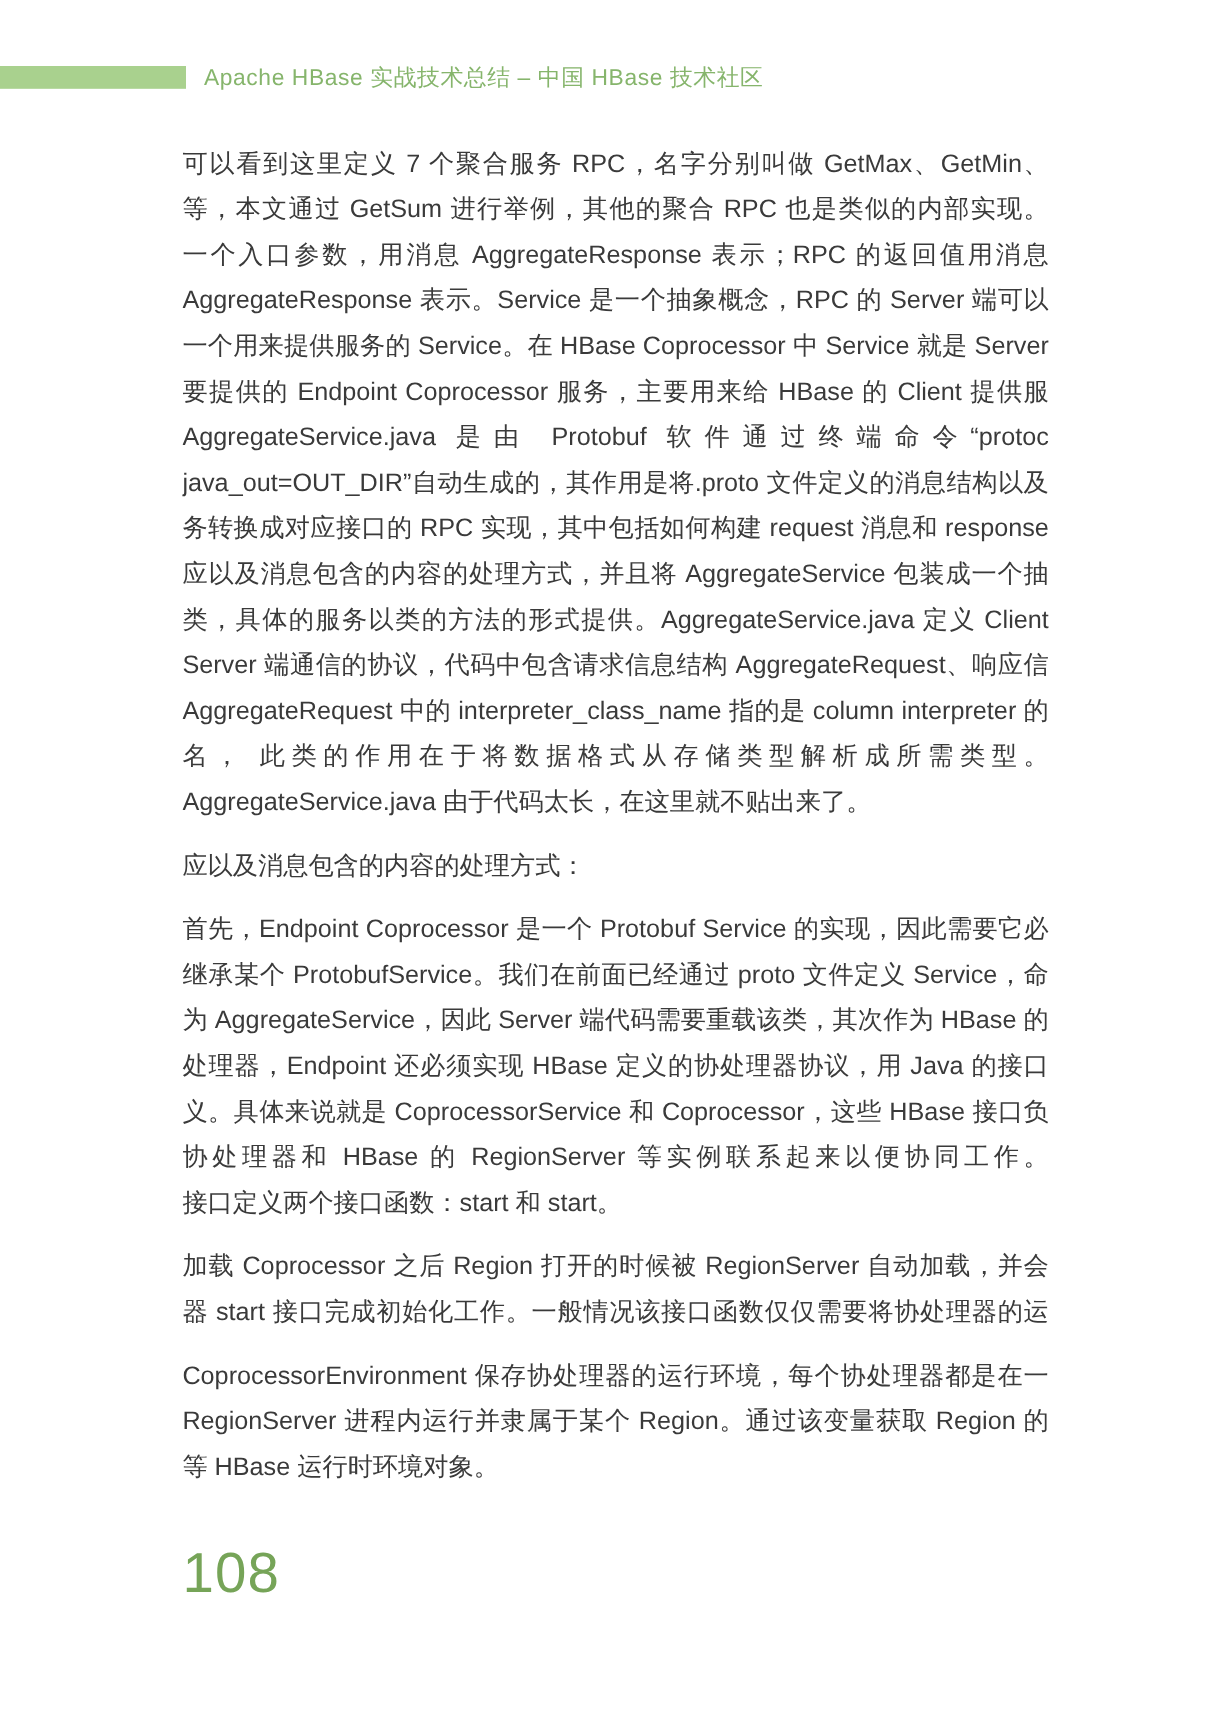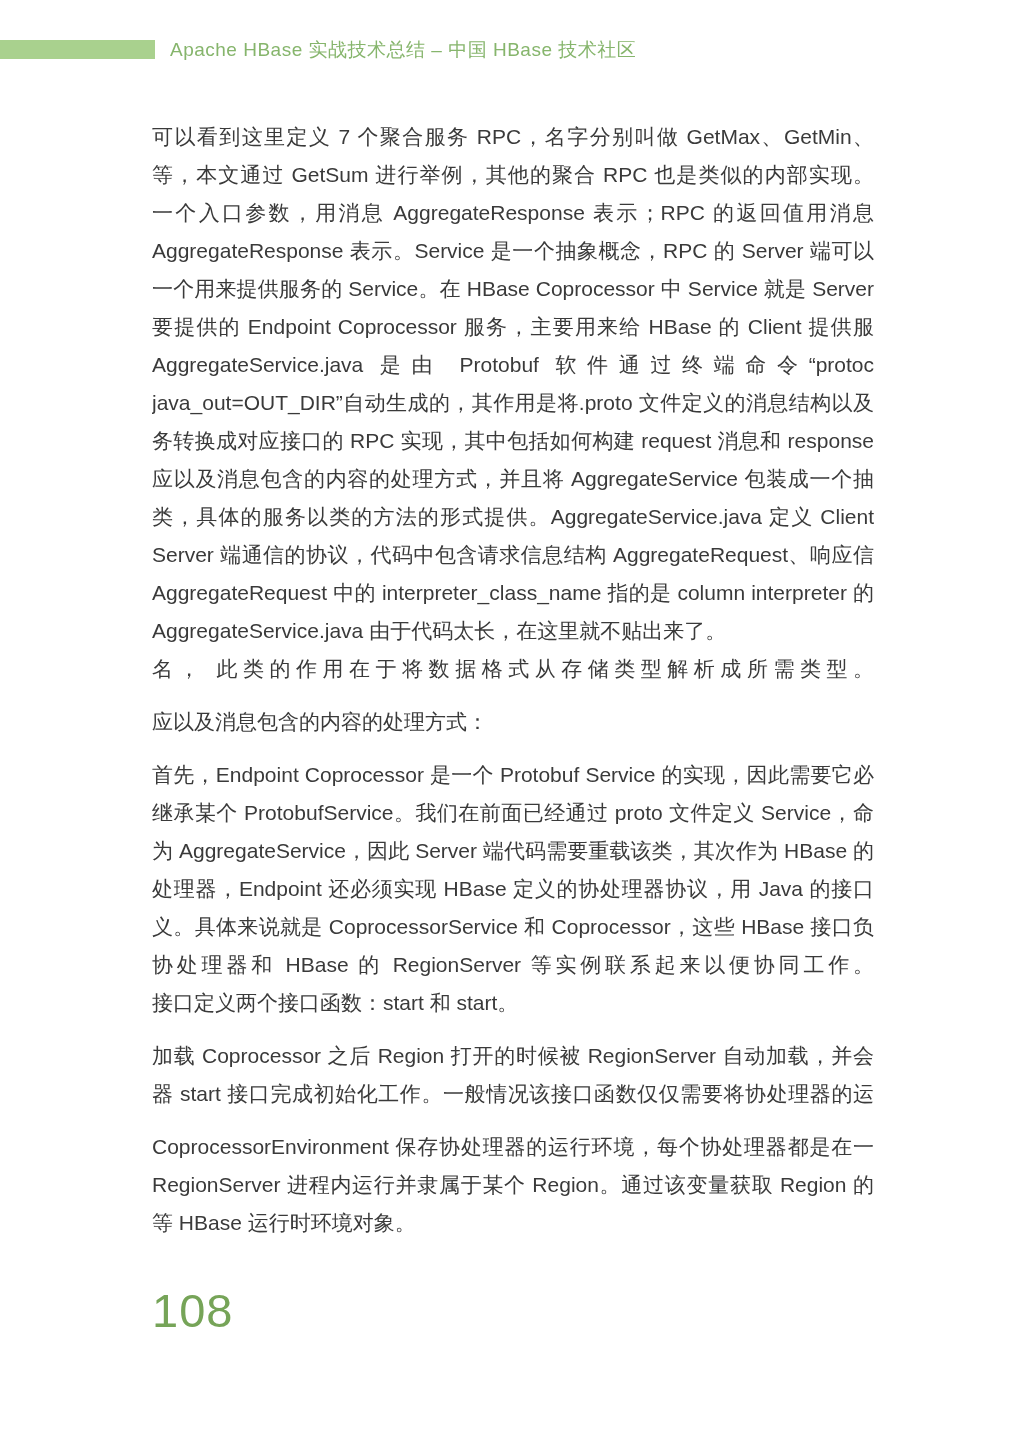--- a/index.html
+++ b/index.html
@@ -10,21 +10,21 @@
   body {
     width: 1019px;
     height: 1440px;
     position: relative;
     font-family: "Liberation Sans", "DejaVu Sans", sans-serif;
     color: #3a3a3a;
     overflow: hidden;
   }
   .header {
     position: absolute;
-    top: 40px;
+    top: 55px;
     left: 0;
     width: 1019px;
     height: 20px;
   }
   .header-bar {
     position: absolute;
     left: 0;
     top: 0;
     width: 155px;
     height: 19px;
@@ -83,22 +83,22 @@
       <div class="line">AggregateResponse 表示。Service 是一个抽象概念，RPC 的 Server 端可以看作</div>
       <div class="line">一个用来提供服务的 Service。在 HBase Coprocessor 中 Service 就是 Server 端需</div>
       <div class="line">要提供的 Endpoint Coprocessor 服务，主要用来给 HBase 的 Client 提供服务。</div>
       <div class="line">AggregateService.java 是由 Protobuf 软件通过终端命令“protoc filename.proto--</div>
       <div class="line">java_out=OUT_DIR”自动生成的，其作用是将.proto 文件定义的消息结构以及服</div>
       <div class="line">务转换成对应接口的 RPC 实现，其中包括如何构建 request 消息和 response 响</div>
       <div class="line">应以及消息包含的内容的处理方式，并且将 AggregateService 包装成一个抽象</div>
       <div class="line">类，具体的服务以类的方法的形式提供。AggregateService.java 定义 Client 端与</div>
       <div class="line">Server 端通信的协议，代码中包含请求信息结构 AggregateRequest、响应信息结</div>
       <div class="line">AggregateRequest 中的 interpreter_class_name 指的是 column interpreter 的类</div>
+      <div class="line">名， 此类的作用在于将数据格式从存储类型解析成所需类型。</div>
       <div class="line last">AggregateService.java 由于代码太长，在这里就不贴出来了。</div>
-      <div class="line">名， 此类的作用在于将数据格式从存储类型解析成所需类型。</div>
     </div>
     <div class="para">
       <div class="line last">应以及消息包含的内容的处理方式：</div>
     </div>
     <div class="para">
       <div class="line">首先，Endpoint Coprocessor 是一个 Protobuf Service 的实现，因此需要它必须</div>
       <div class="line">继承某个 ProtobufService。我们在前面已经通过 proto 文件定义 Service，命名</div>
       <div class="line">为 AggregateService，因此 Server 端代码需要重载该类，其次作为 HBase 的协</div>
       <div class="line">处理器，Endpoint 还必须实现 HBase 定义的协处理器协议，用 Java 的接口来定</div>
       <div class="line">义。具体来说就是 CoprocessorService 和 Coprocessor，这些 HBase 接口负责将</div>

